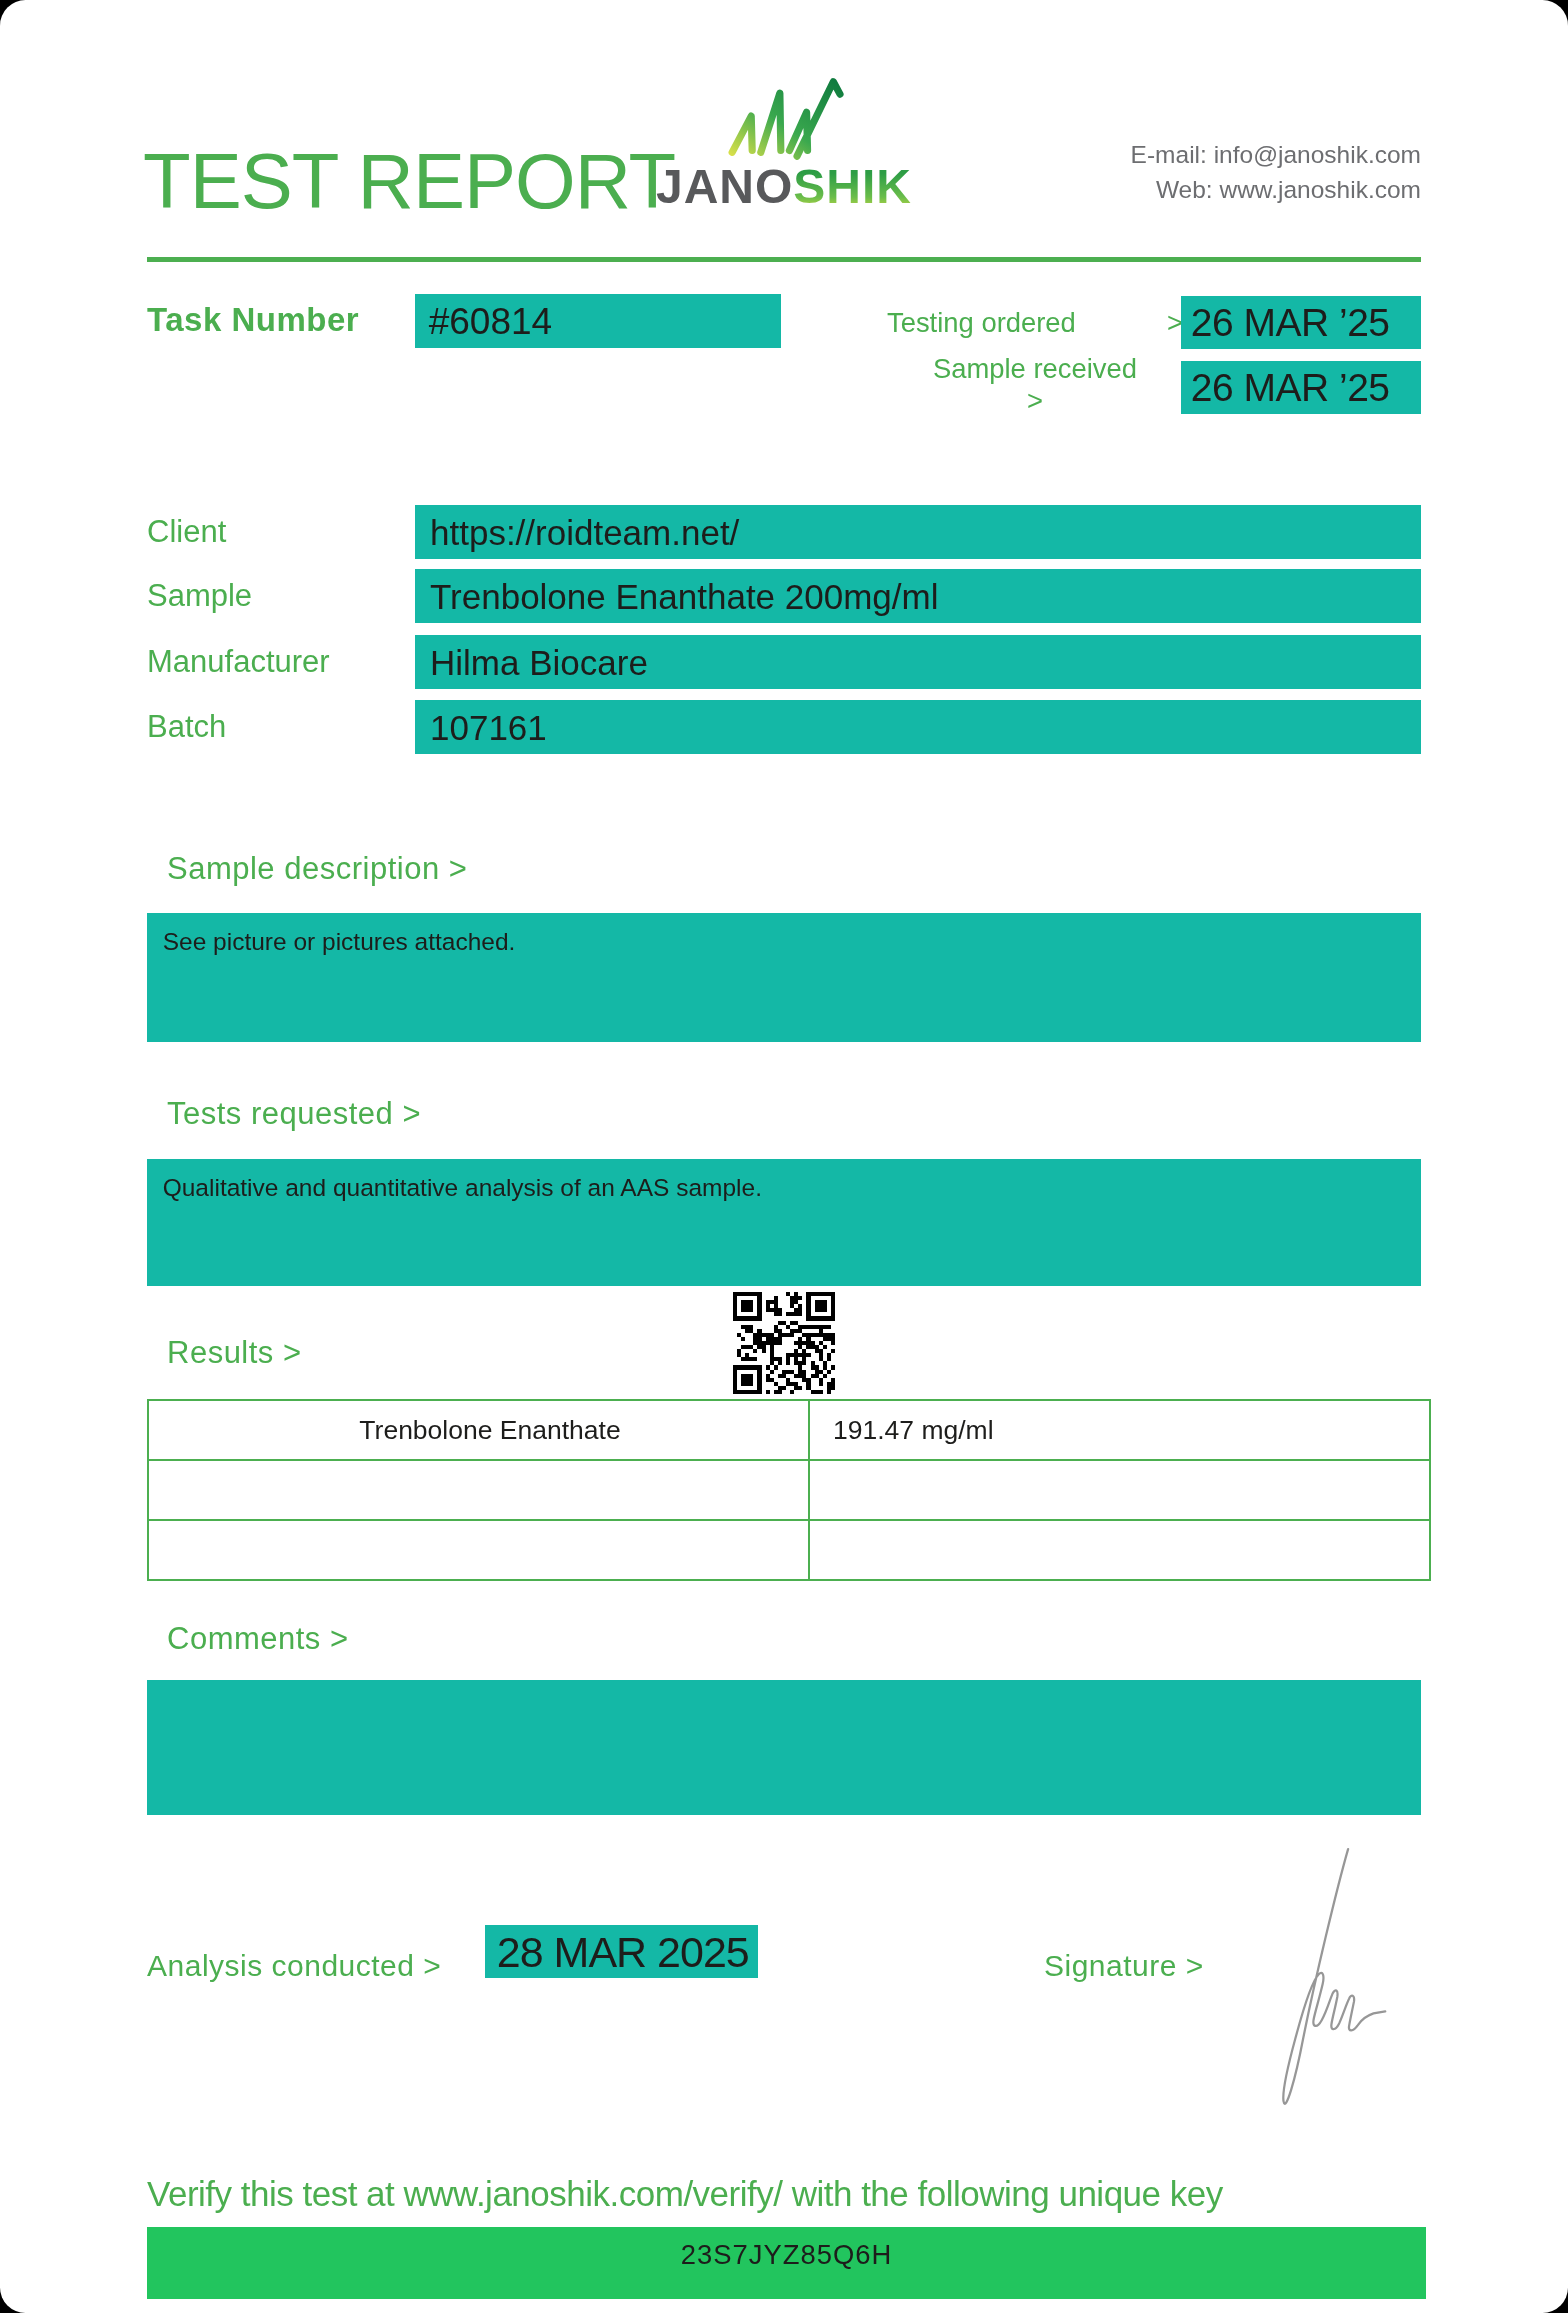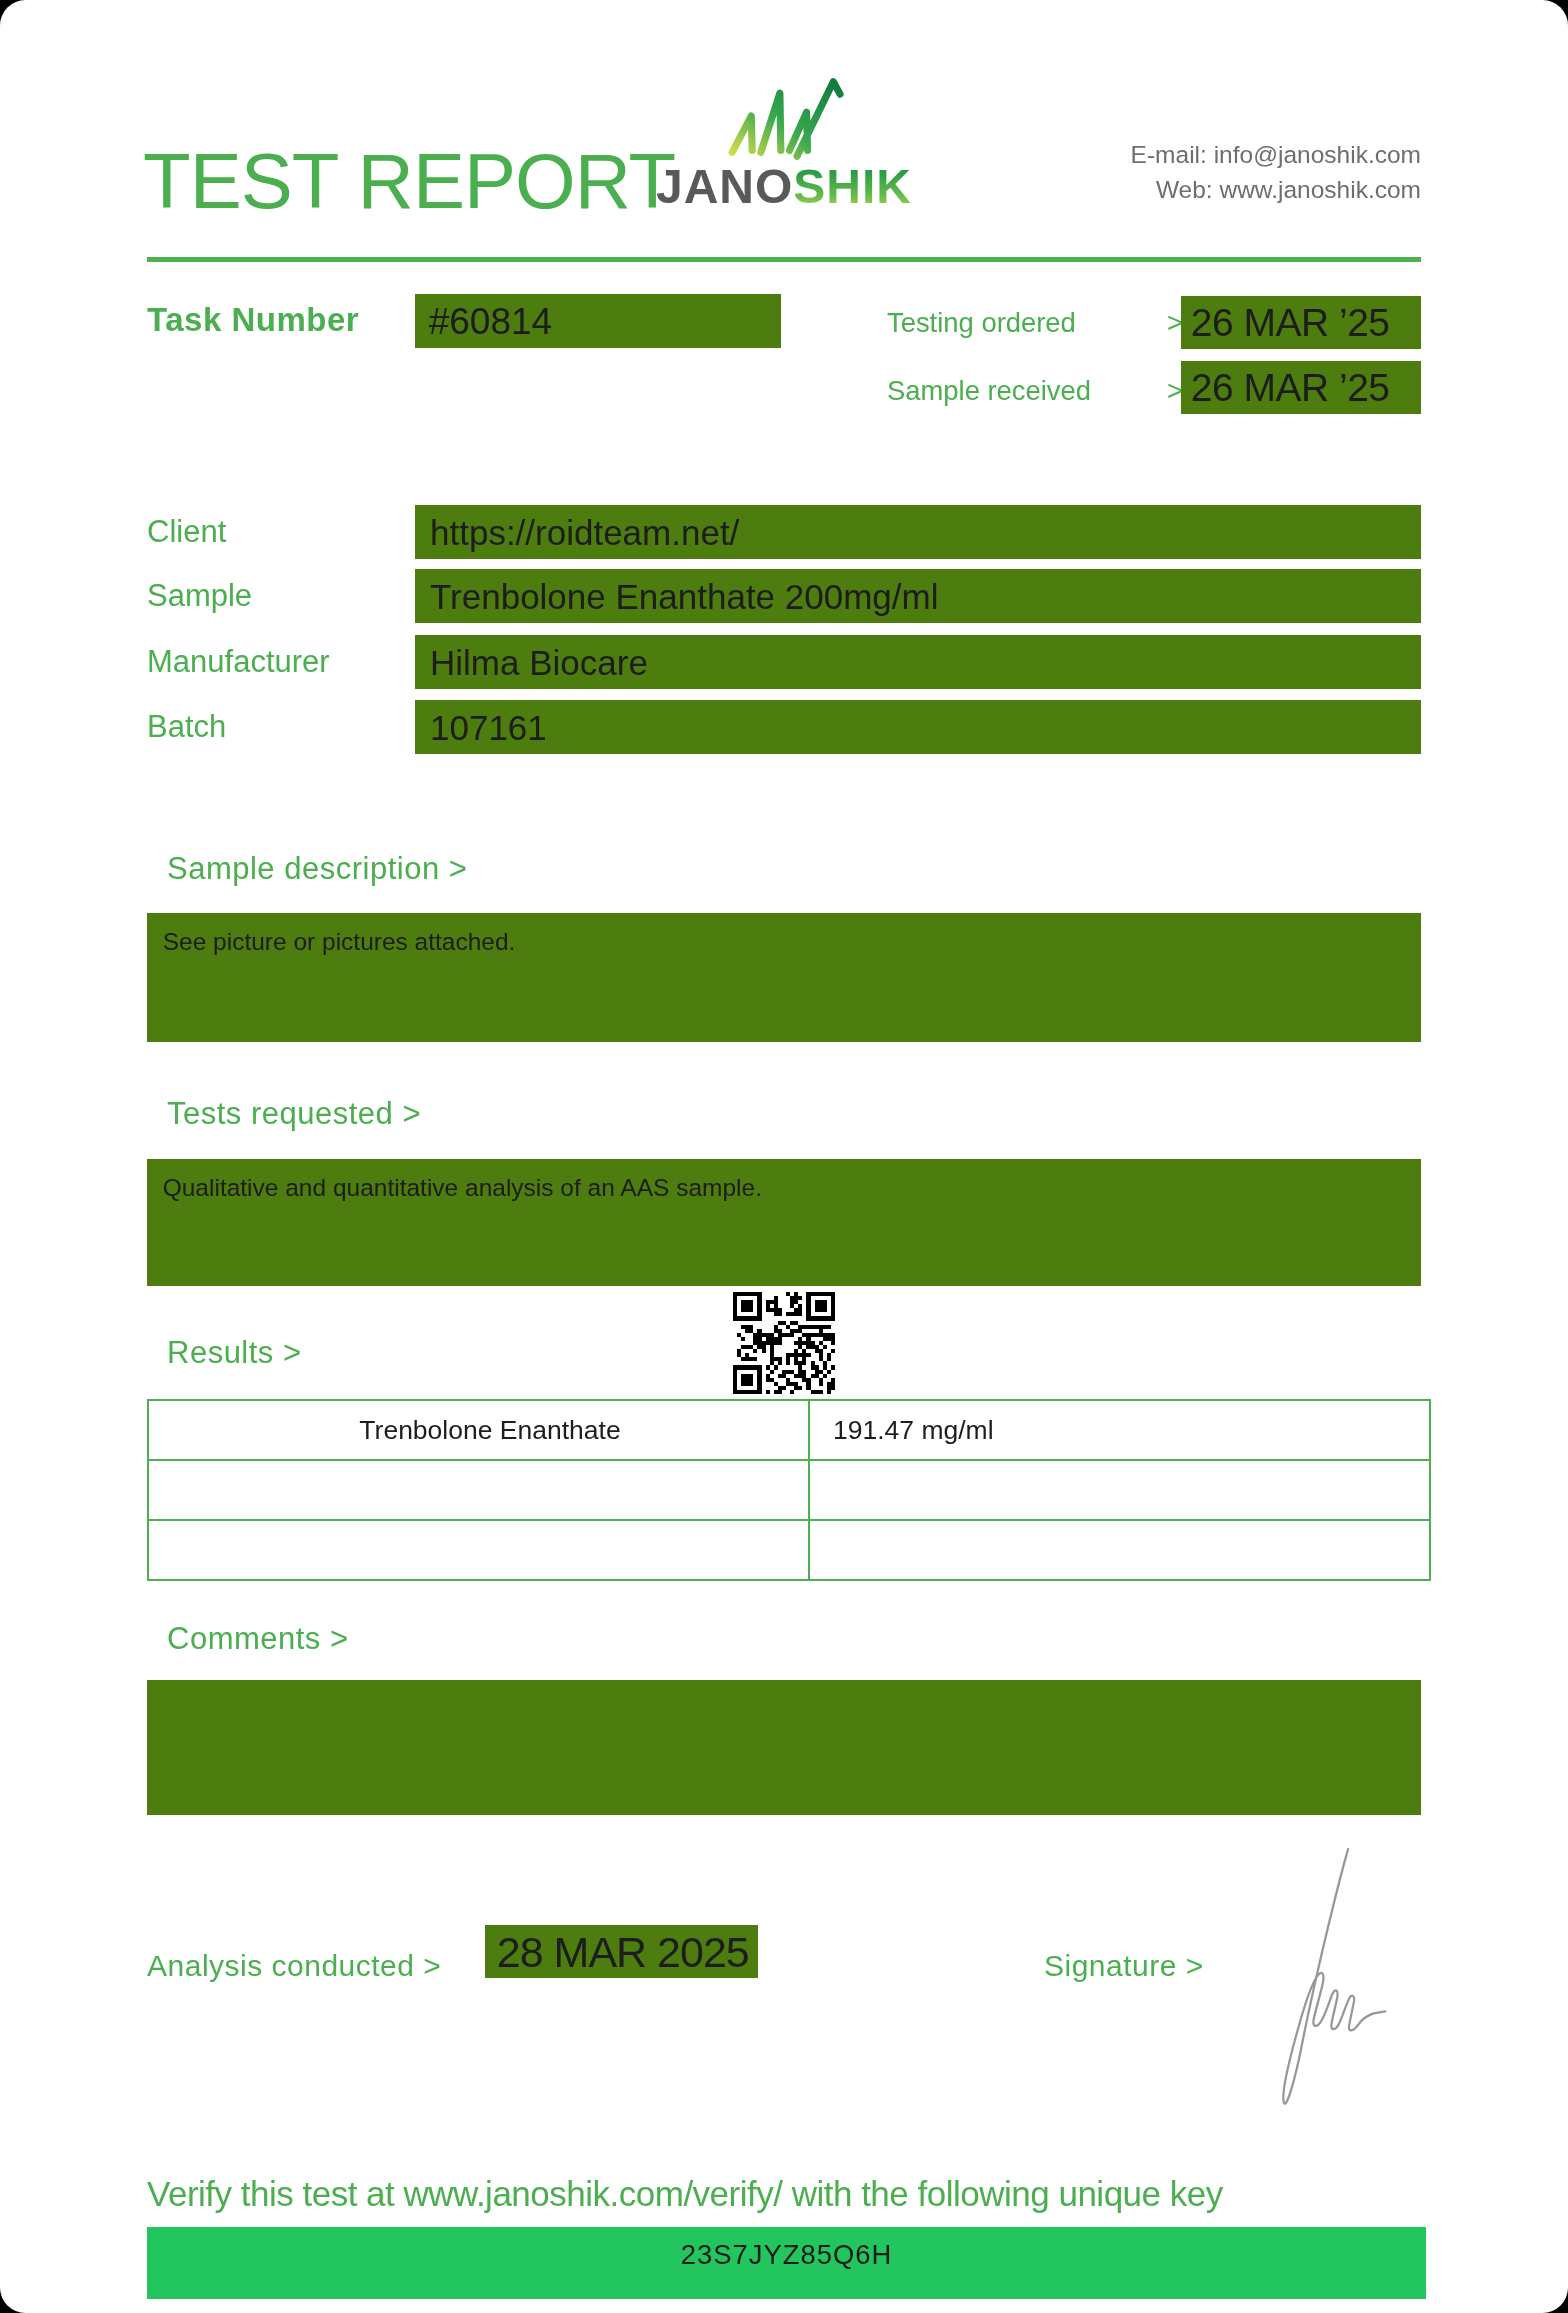--- a/index.html
+++ b/index.html
@@ -4,38 +4,38 @@
 <style>
   html,body{margin:0;padding:0;background:#000;}
   .page{
     position:relative;width:1568px;height:2313px;background:#fff;
     border-radius:25.5px;overflow:hidden;
     font-family:"Liberation Sans","DejaVu Sans",sans-serif;
     color:#1d1d1b;
   }
   .abs{position:absolute;}
   .green{color:#4bae4f;}
-  .graybox{background:#4d7c0f;}
+  .graybox{background:#14b8a6;}
 
   
   .title{left:143px;top:142px;font-size:78px;letter-spacing:-1px;color:#4bae4f;font-weight:400;line-height:1;}
   .logo-icon{left:723px;top:76px;width:129px;height:84px;}
   .logo-text{left:637px;top:163px;width:294px;text-align:center;font-size:48px;font-weight:bold;letter-spacing:1px;line-height:1;}
   .logo-jano{color:#58595b;}
   .logo-shik{background:linear-gradient(180deg,#2d9d45 25%,#6abd4b 70%,#d6dc3f 100%);-webkit-background-clip:text;background-clip:text;color:transparent;}
   .contact{right:147px;top:137px;text-align:right;font-size:24.5px;line-height:35px;color:#6d6e71;}
   .rule{left:147px;top:257px;width:1274px;height:4.9px;background:#4caf50;}
 
   
   .task-label{left:147px;top:301px;font-size:33px;letter-spacing:0.5px;font-weight:bold;}
   .task-box{left:415px;top:294px;width:366px;height:54px;}
   .task-box span{display:block;padding-left:13.7px;line-height:55px;font-size:37px;}
   .date-row{left:887px;width:296px;height:53px;display:flex;align-items:center;justify-content:space-between;font-size:27.4px;}
   .date-row.r1{top:296px;}
-  .date-row.r2{top:364px;}
+  .date-row.r2{top:353px;flex-direction:column;}
   .date-box{left:1181px;width:240px;height:53px;}
   .date-box.r1{top:296px;}
   .date-box.r2{top:361px;}
   .date-box span{display:block;padding-left:9.8px;line-height:54px;font-size:39px;letter-spacing:-0.5px;}
 
   
   .info-row{left:147px;width:1274px;height:54px;}
   .info-row .lbl{position:absolute;left:0;line-height:54px;font-size:31px;}
   .info-row .val{position:absolute;left:268px;width:1006px;height:54px;}
   .info-row .val span{display:block;padding-left:15px;line-height:55px;font-size:35px;}

